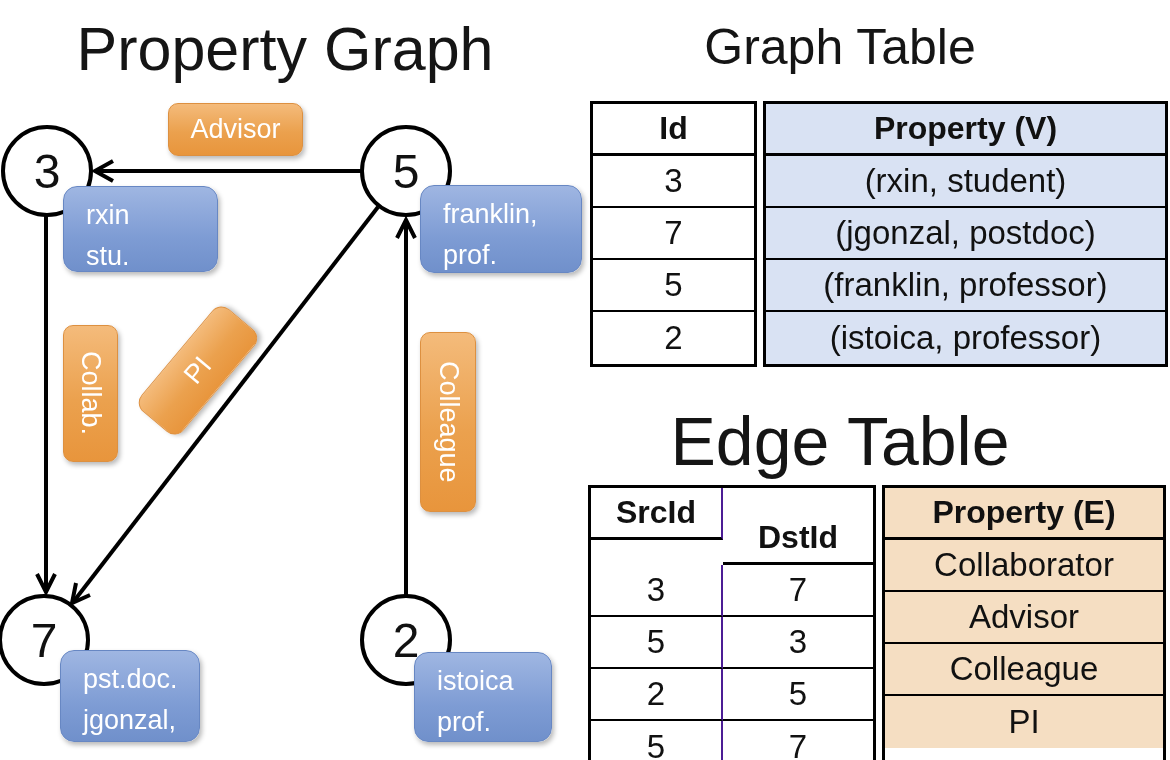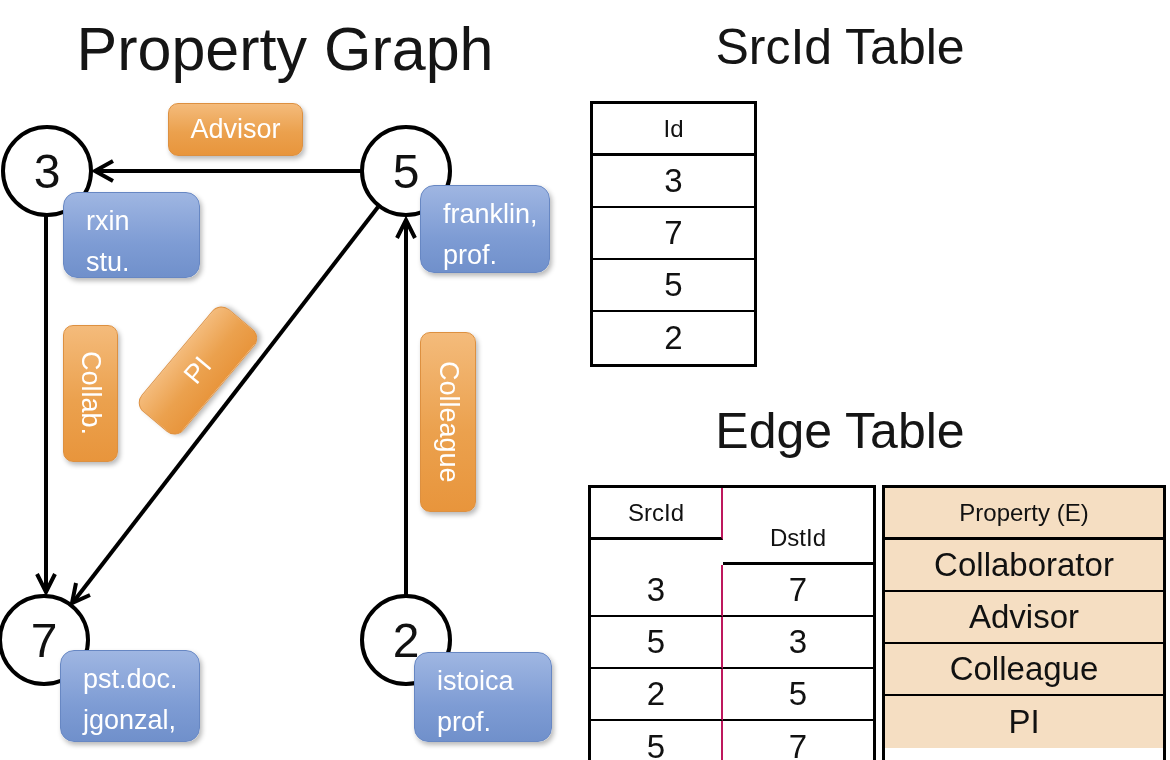--- a/index.html
+++ b/index.html
@@ -67,25 +67,25 @@
     display: flex; flex-direction: column;
   }
   .trow { display: flex; }
   .cell {
     height: 52px;
     display: flex; align-items: center; justify-content: center;
     border-bottom: 2px solid #000;
     font-size: 33px; font-weight: 300;
     white-space: nowrap;
   }
-  .cell.hdr { font-weight: normal; font-size: 24px; border-bottom: 3px solid #000; }
+  .cell.hdr { font-weight: bold; font-size: 32px; border-bottom: 3px solid #000; }
   .cell.last { border-bottom: none; }
   .cell.vfill { background: #d9e2f3; }
   .cell.efill { background: #f5dec2; }
-  .cell.rsep { border-right: 2px solid #be185d; }
+  .cell.rsep { border-right: 2px solid #4c1d95; }
 </style>
 </head>
 <body>
 
 <div class="stage">
 
   <div class="abs big-title" style="left:0; top:14px; width:570px;">Property Graph</div>
 
   <svg class="abs" style="left:0; top:0;" width="585" height="760" viewBox="0 0 585 760">
     <g stroke="#000" stroke-width="4" fill="none">
@@ -123,52 +123,59 @@
   <div class="abs obox" style="left:63px; top:325px; width:55px; height:137px;">
     <span class="vtext">Collab.</span>
   </div>
   <div class="abs obox" style="left:131px; top:343px; width:134px; height:55px; transform:rotate(-50deg); border-radius:12px;">
     <span>PI</span>
   </div>
   <div class="abs obox" style="left:420px; top:332px; width:56px; height:180px;">
     <span class="vtext">Colleague</span>
   </div>
 
-  <div class="abs bbox" style="left:63px; top:192px; width:137px; height:86px;">
+  <div class="abs bbox" style="left:63px; top:186px; width:155px; height:86px;">
     <div>rxin</div>
     <div>stu.</div>
   </div>
-  <div class="abs bbox" style="left:420px; top:185px; width:130px; height:88px;">
+  <div class="abs bbox" style="left:420px; top:185px; width:162px; height:88px;">
     <div>franklin,</div>
     <div>prof.</div>
   </div>
   <div class="abs bbox" style="left:60px; top:650px; width:140px; height:92px;">
     <div>pst.doc.</div>
     <div>jgonzal,</div>
   </div>
   <div class="abs bbox" style="left:414px; top:652px; width:138px; height:90px;">
     <div>istoica</div>
     <div>prof.</div>
   </div>
 
-  <div class="abs big-title" style="left:590px; top:18px; width:500px; font-size:50px;">SrcId Table</div>
+  <div class="abs big-title" style="left:590px; top:18px; width:500px; font-size:50px;">Graph Table</div>
 
   <div class="abs tbl-group" style="left:590px; top:101px;">
 
     <div class="sub-tbl" style="width:167px;">
       <div class="cell hdr">Id</div>
       <div class="cell">3</div>
       <div class="cell">7</div>
       <div class="cell">5</div>
       <div class="cell last">2</div>
     </div>
 
-  </div>
-
-  <div class="abs big-title" style="left:590px; top:402px; width:500px; font-size:50px;">Edge Table</div>
+    <div class="sub-tbl" style="width:405px;">
+      <div class="cell hdr vfill">Property (V)</div>
+      <div class="cell vfill">(rxin, student)</div>
+      <div class="cell vfill">(jgonzal, postdoc)</div>
+      <div class="cell vfill">(franklin, professor)</div>
+      <div class="cell vfill last">(istoica, professor)</div>
+    </div>
+  </div>
+
+  <div class="abs big-title" style="left:590px; top:402px; width:500px; font-size:68px;">Edge Table</div>
 
   <div class="abs tbl-group" style="left:588px; top:485px;">
 
     <div class="sub-tbl">
       <div class="trow">
         <div class="cell hdr rsep" style="width:132px;">SrcId</div>
         <div class="cell hdr" style="width:150px;margin-top:25px;">DstId</div>
       </div>
       <div class="trow">
         <div class="cell rsep" style="width:132px;">3</div>

